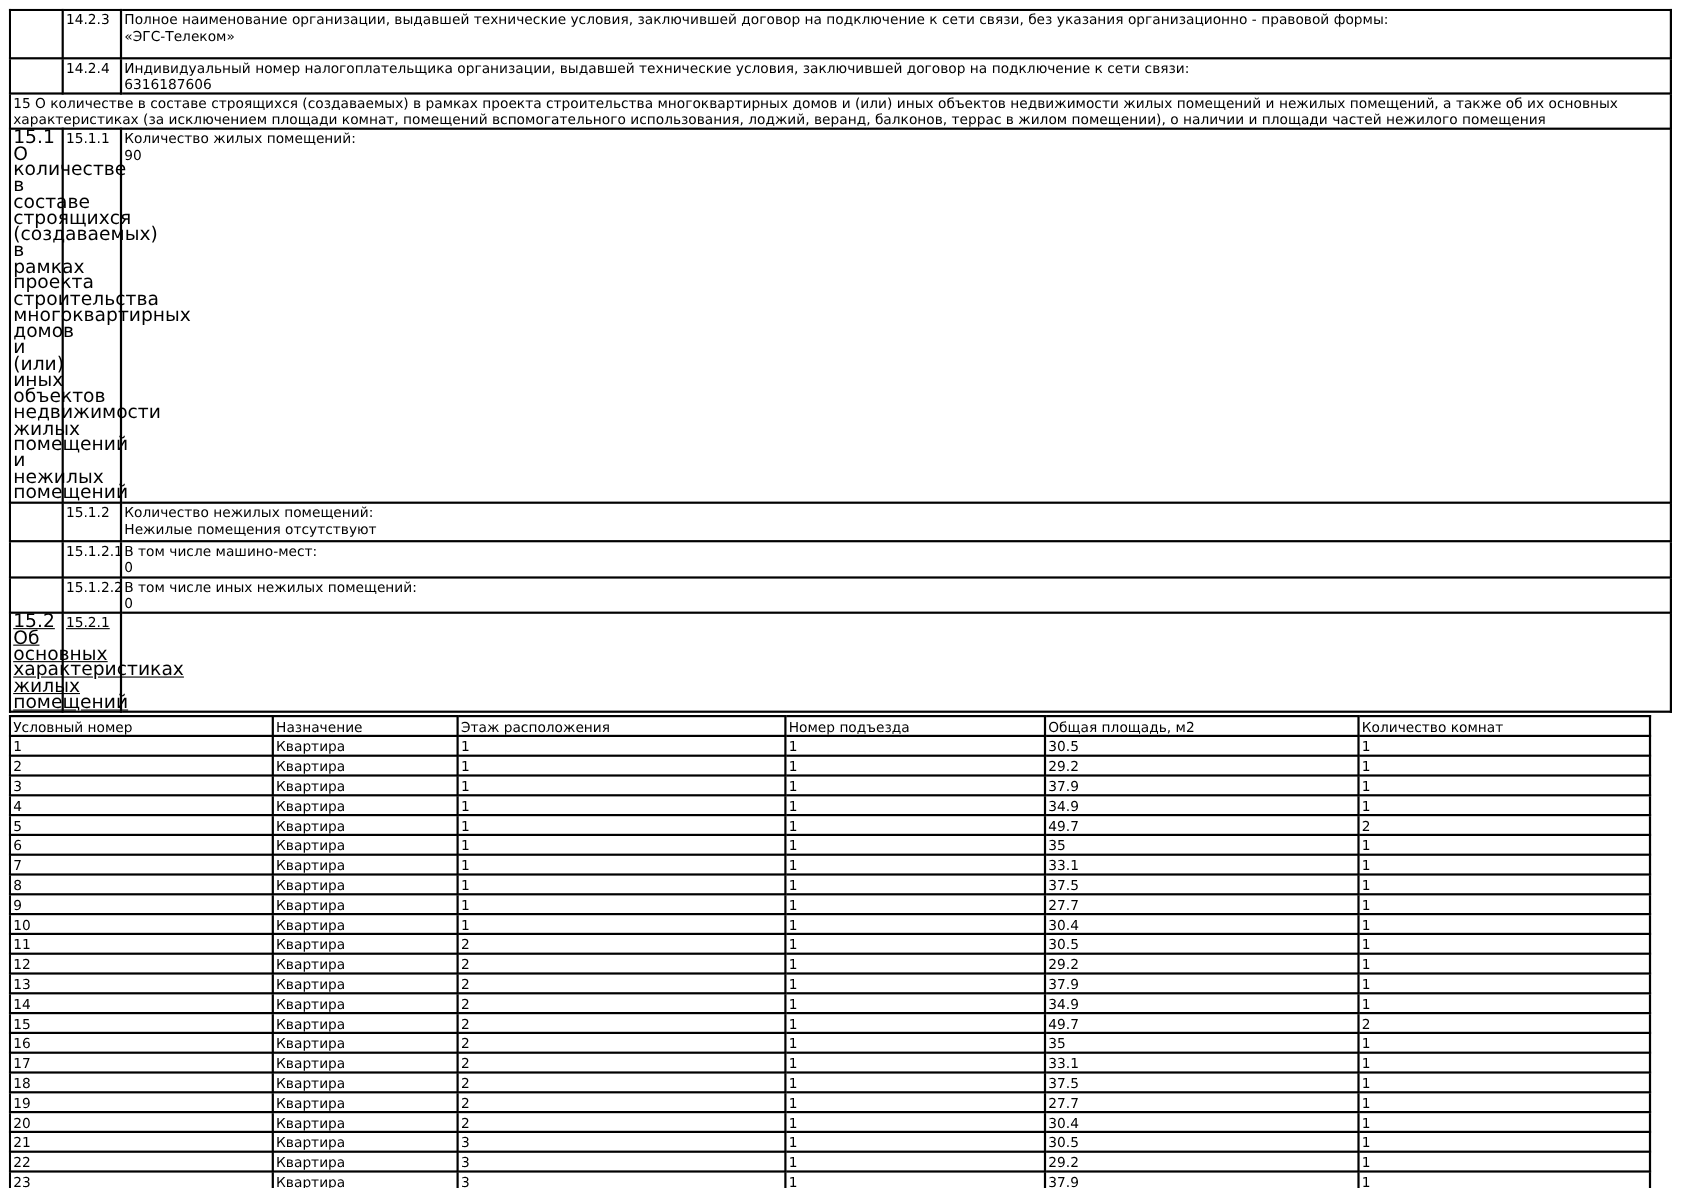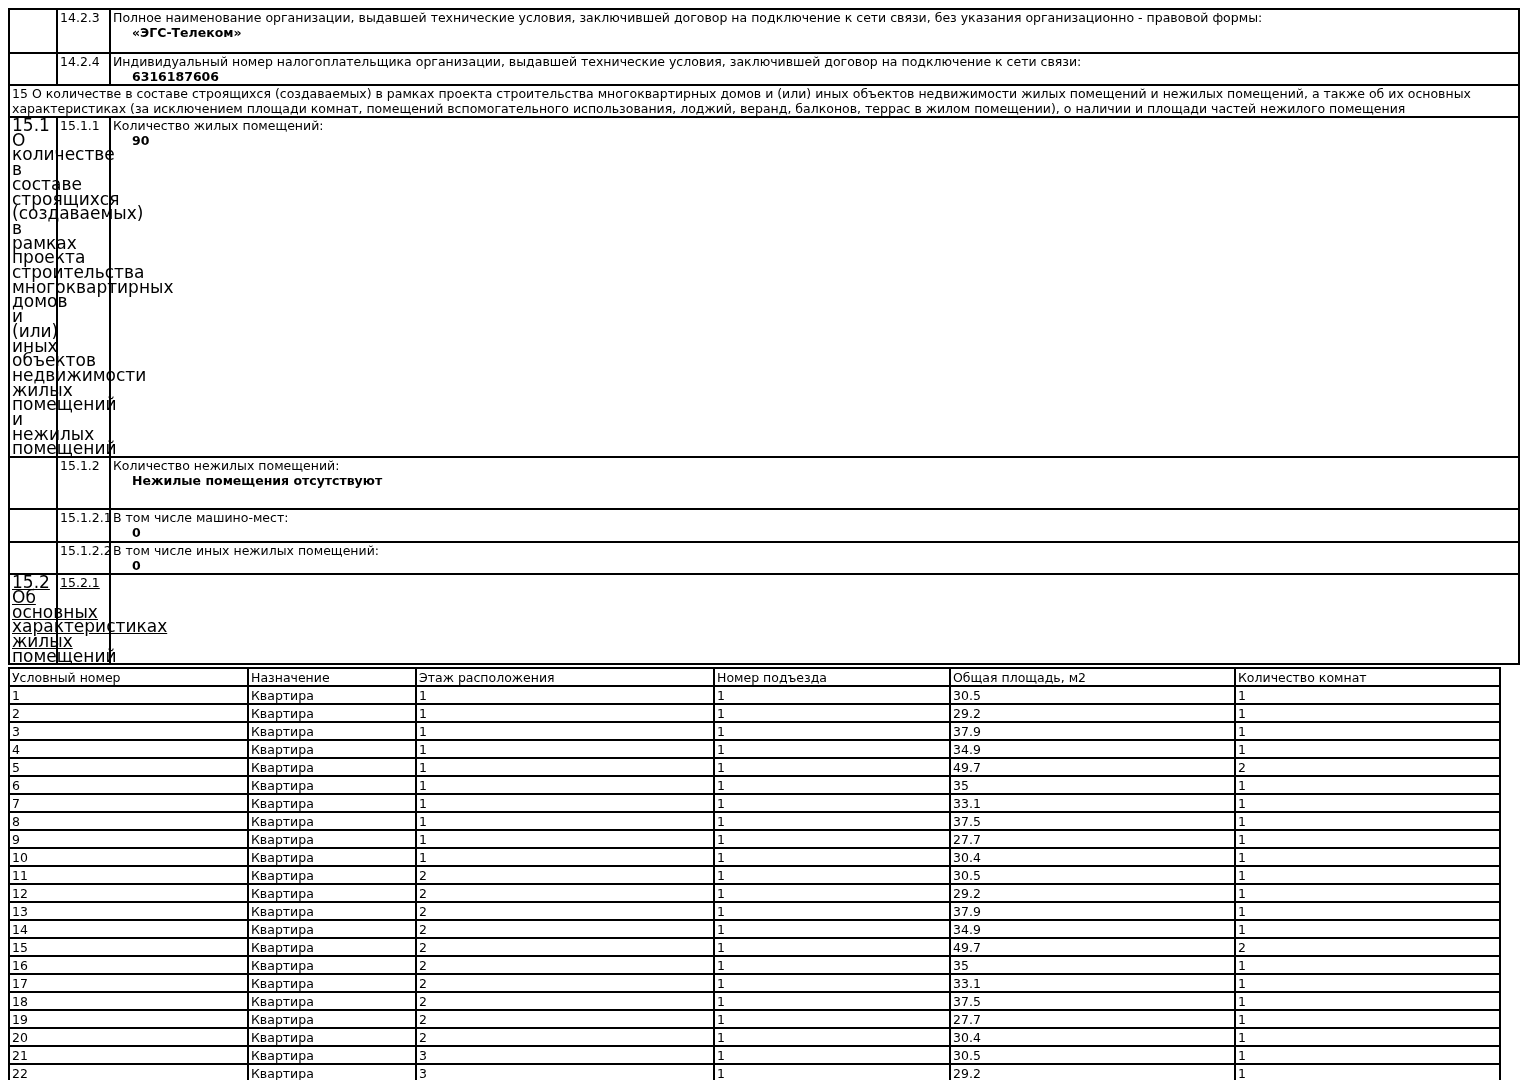--- a/index.html
+++ b/index.html
@@ -30,26 +30,26 @@
   .outer col.c2 { width: 53px; }
   .code   { vertical-align: middle; }
   .mid    { vertical-align: middle; }
   .side   {
     font-size: 17px;
     line-height: 14.7px;
     padding: 0 1px;
     white-space: normal;
     word-break: keep-all;
   }
-  .b { font-weight: bold; margin-left: 19px; }
+  .b { font-weight: normal; }
   tr.h-1423  { height: 44px; }
   tr.h-1424  { height: 30px; }
   tr.h-15    { height: 27px; }
   tr.h-151   { height: 306px; }
-  tr.h-1512  { height: 52px; padding-left: 28px; }
+  tr.h-1512  { height: 35px; padding-left: 28px; }
   tr.h-15121 { height: 33px; }
   tr.h-15122 { height: 30px; }
   tr.h-152   { height: 90px; text-decoration: underline; }
   
   .apts {
     width: 1493px;
     margin-top: 2px;
   }
   .apts th, .apts td {
     border: 2px solid #000;

